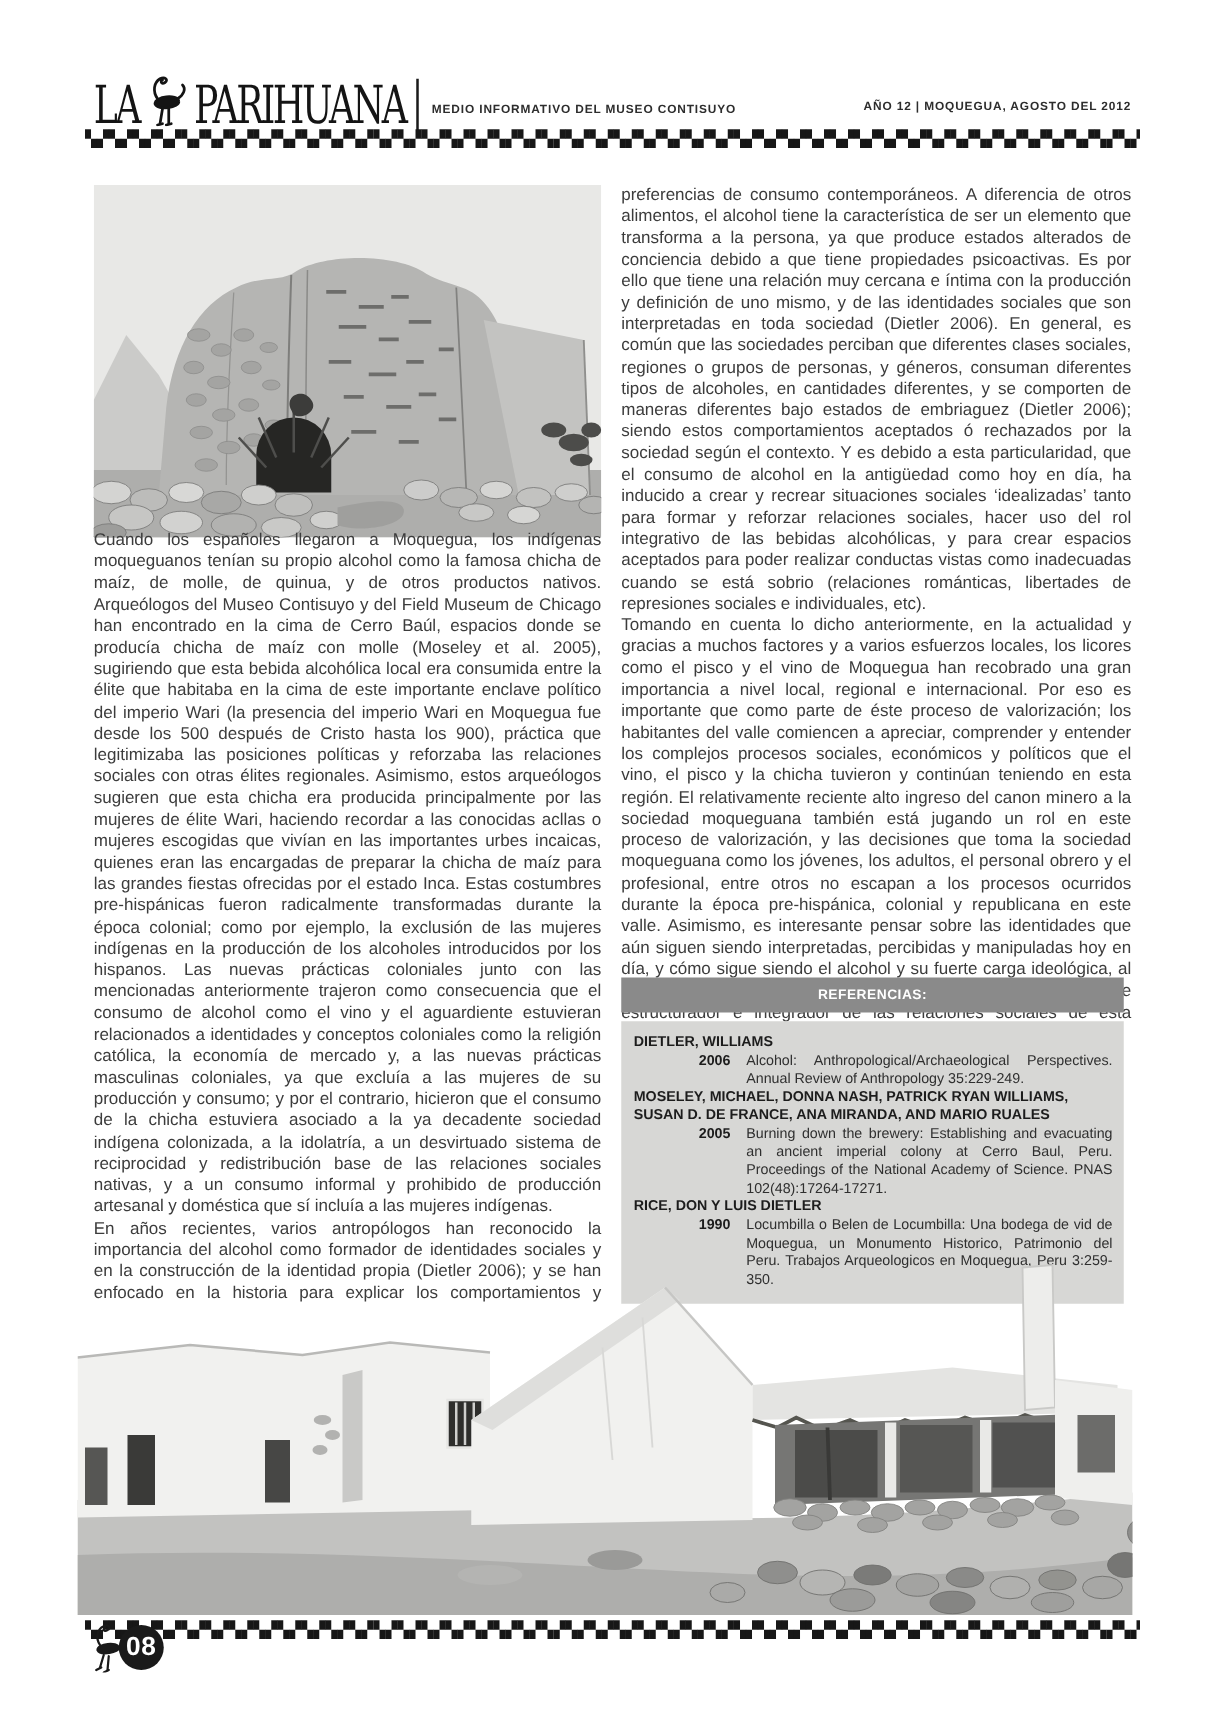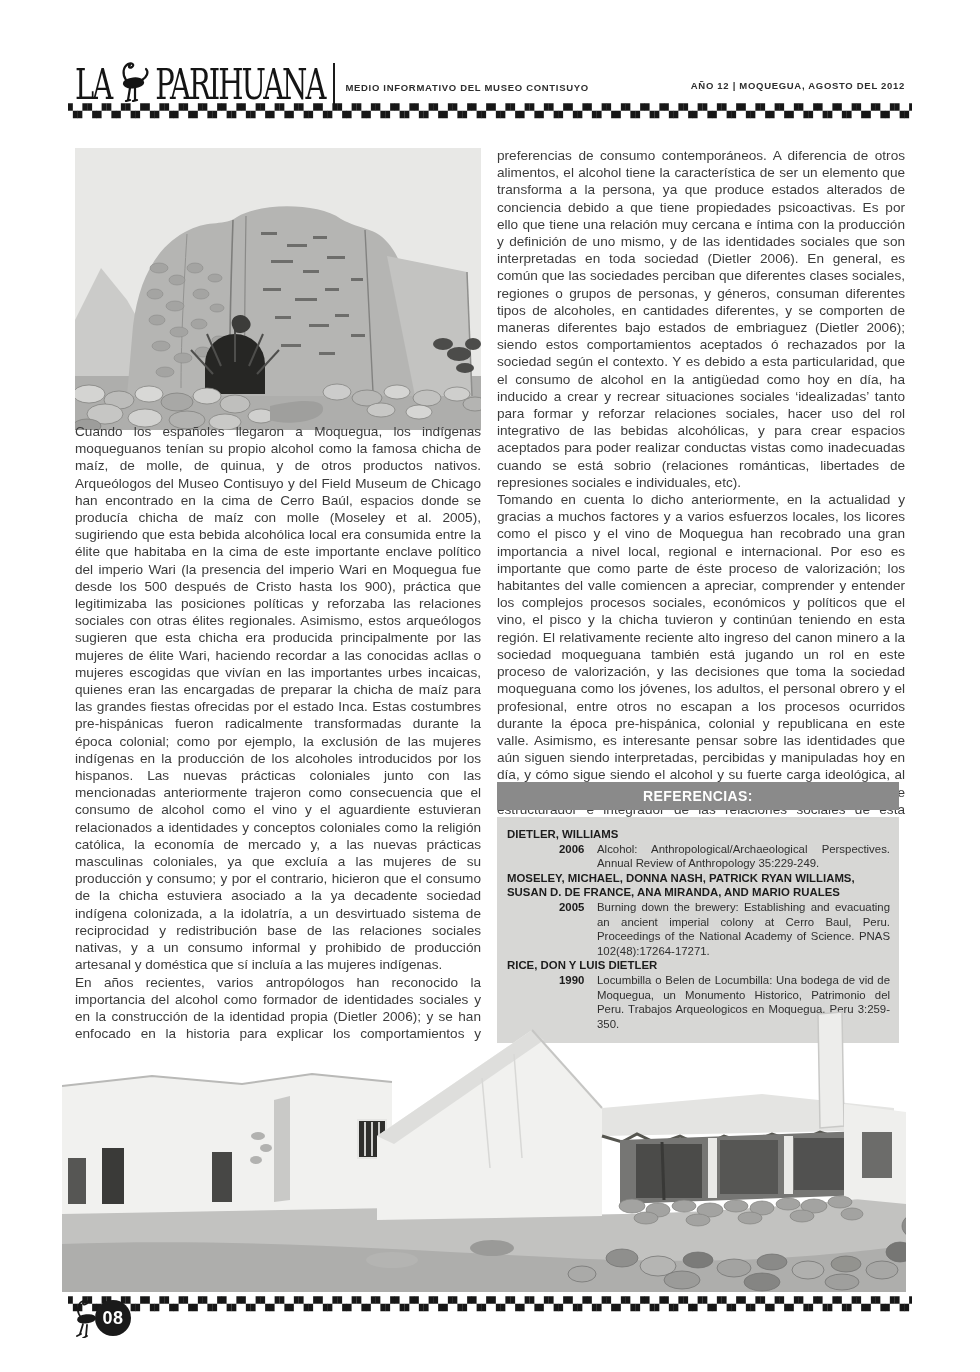--- a/index.html
+++ b/index.html
@@ -45,40 +45,40 @@
   
   .col { position:absolute; text-align:justify; font-size:13.6px; line-height:17.2px; color:#3c3c3c; }
   .col p { margin:0; }
   .col p.cont { text-align-last:justify; }
   .col-left  { left:75px;  top:423px; width:406px; }
   .col-right { left:497px; top:147px; width:408px; }
 
   
   .ref-header {
     position:absolute; left:497px; top:782px; width:402px; height:28px;
-    background:#8a8a8a; color:#ffffff; font-weight:bold; font-size:14px;
+    background:#8a8a8a; color:#ffffff; font-weight:bold; font-size:11px;
     letter-spacing:0.4px; display:flex; align-items:center; justify-content:center;text-align:center;
   }
   .ref-panel {
     position:absolute; left:497px; top:817px; width:402px; box-sizing:border-box;
     background:#d7d7d5; padding:10px 9px 12px 10px;
     font-size:11.4px; line-height:14.6px; color:#2f2f2f;
   }
   .ref-authors { font-weight:bold; color:#1c1c1c; }
   .ref-item { display:flex; padding-left:52px;justify-content:space-between; }
   .ref-year { font-weight:bold; color:#1c1c1c; flex:0 0 30px; }
   .ref-text { flex:1; margin-left:8px; text-align:justify; }
 
   
   .footer-badge { position:absolute; left:70px; top:1292px; width:90px; height:64px; }
   .footer-bird { position:absolute; left:0; top:2px; }
   .page-circle {
     position:absolute; left:25px; top:8px; width:36px; height:36px;
     background:#1a1a1a; border-radius:50%; color:#ffffff;
-    font-size:18px; font-weight:bold; letter-spacing:0.5px;
+    font-size:21px; font-weight:bold; letter-spacing:0.5px;
     display:flex; align-items:center; justify-content:center;
   }
 </style>
 </head>
 <body>
 
 <div class="page">
 
   <div class="masthead">
     <div class="logo-row">

